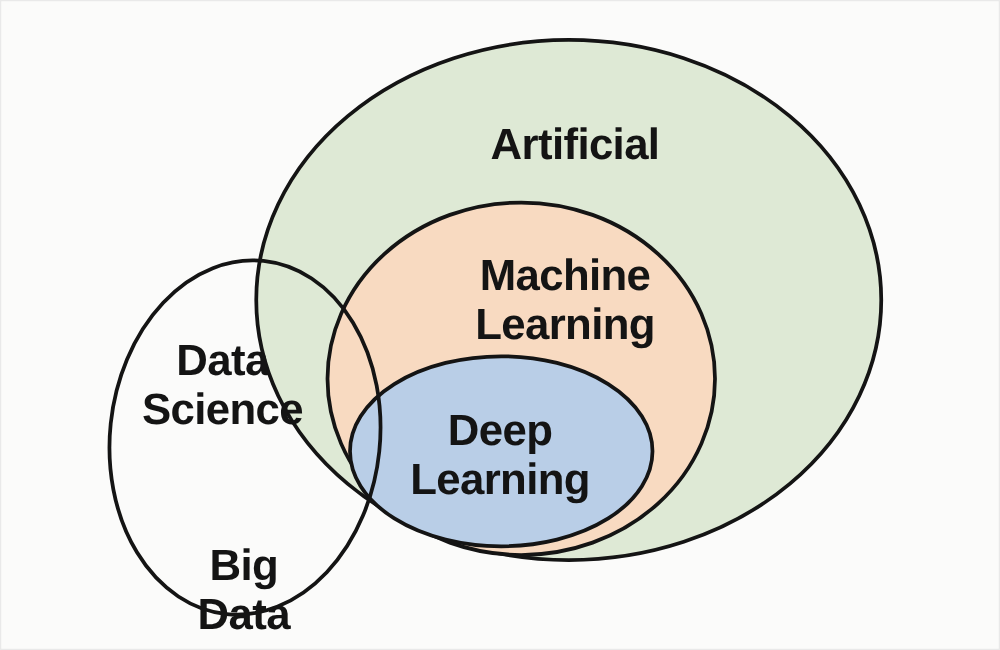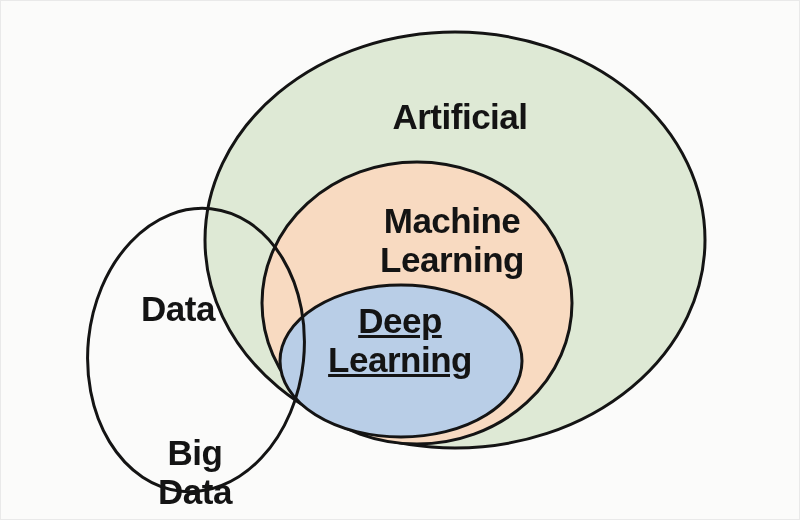--- a/index.html
+++ b/index.html
@@ -37,21 +37,21 @@
     font-size: 35px;
     line-height: 39px;
     font-weight: 700;
     letter-spacing: -0.5px;
     color: #141414;
     white-space: nowrap;
     pointer-events: none;
   }
   .label-ai { left: 460px; top: 116px; }
   .label-ml { left: 420px; top: 240px; margin-left: 32px; }
-  .label-dl { left: 400px; top: 340px; text-decoration: underline; }
+  .label-dl { left: 400px; top: 364px; }
   .label-ds { left: 178px; top: 308px; }
   .label-bd { left: 195px; top: 472px; }
 </style>
 </head>
 <body>
 
 <div class="stage">
 
   <svg class="venn-svg" width="800" height="520" viewBox="0 0 800 520" aria-hidden="true">
     <ellipse class="set" cx="455" cy="240" rx="250" ry="208" fill="#dee9d5"></ellipse>
@@ -69,20 +69,21 @@
     <span>Learning</span>
   </div>
 
   <div class="label label-dl">
     <span>Deep</span>
     <span>Learning</span>
   </div>
 
   <div class="label label-ds">
     <span>Data</span>
+    <span>Science</span>
   </div>
 
   <div class="label label-bd">
     <span>Big</span>
     <span>Data</span>
   </div>
 
 </div>
 
 </body></html>

